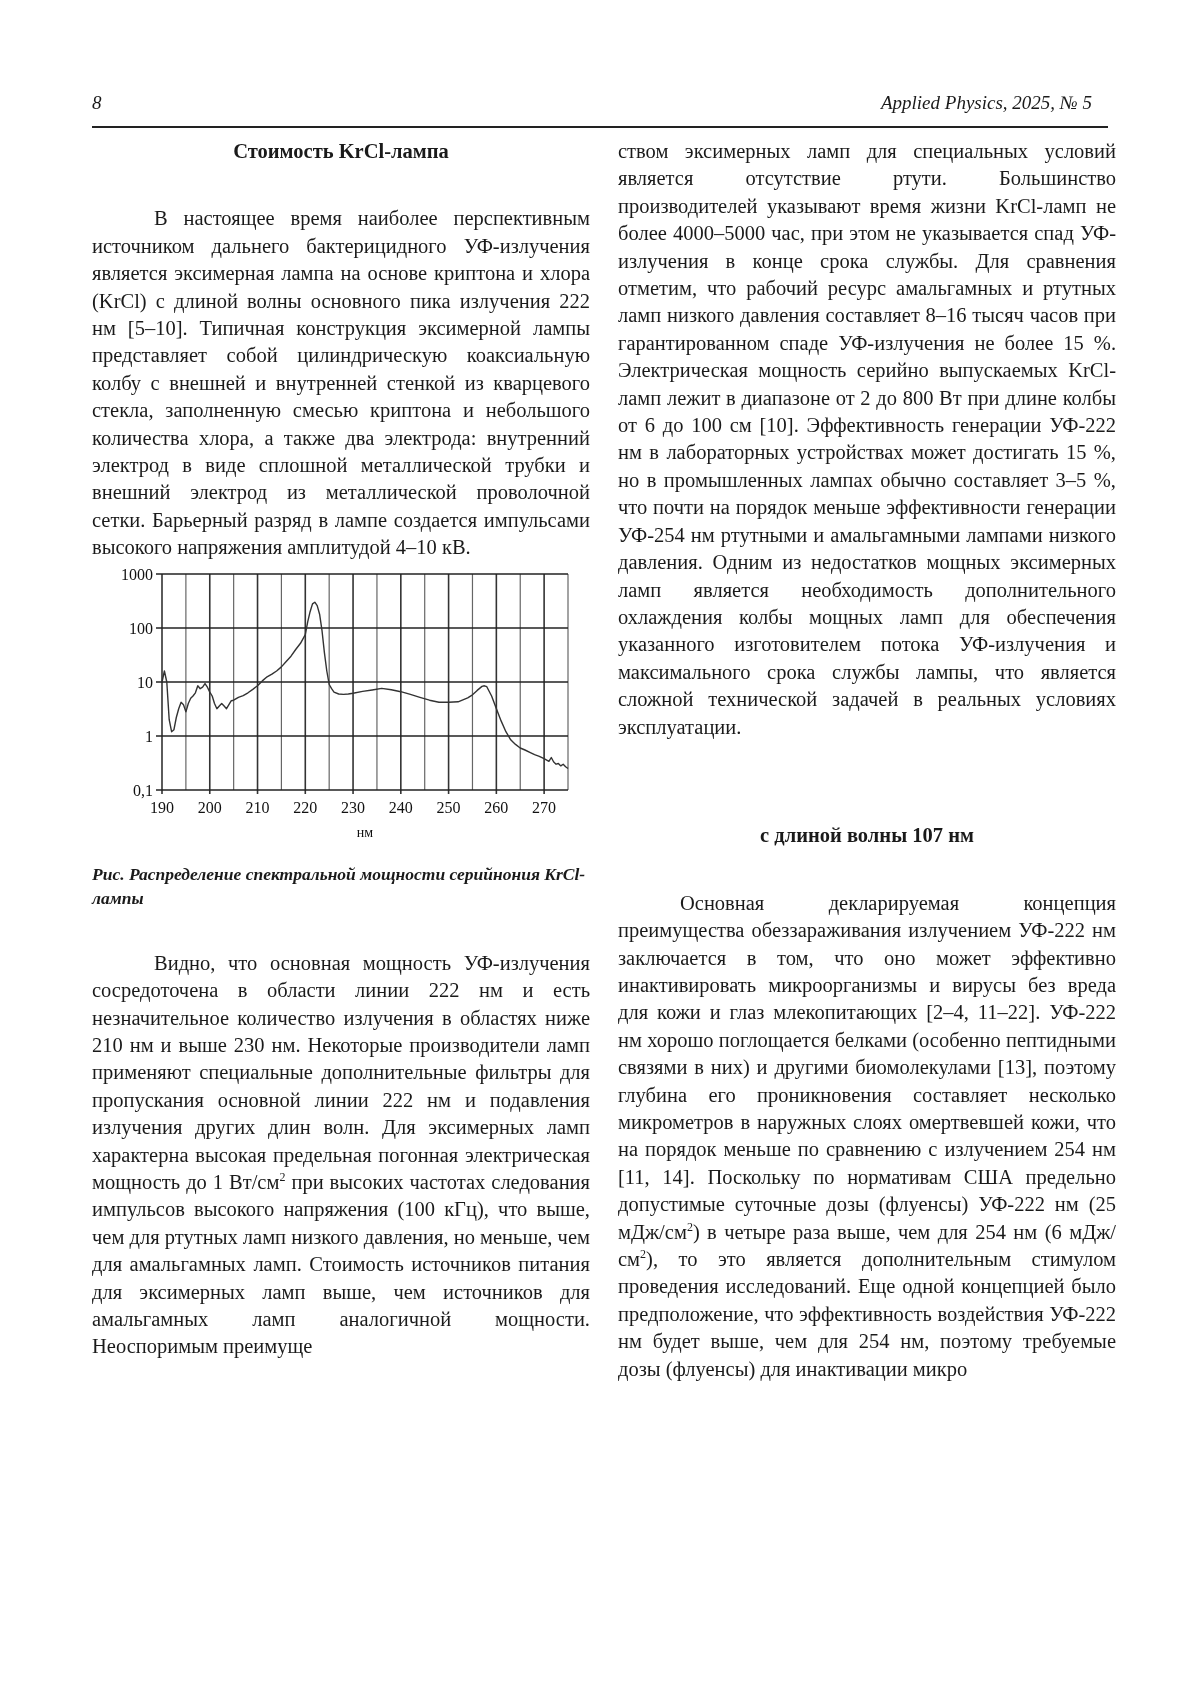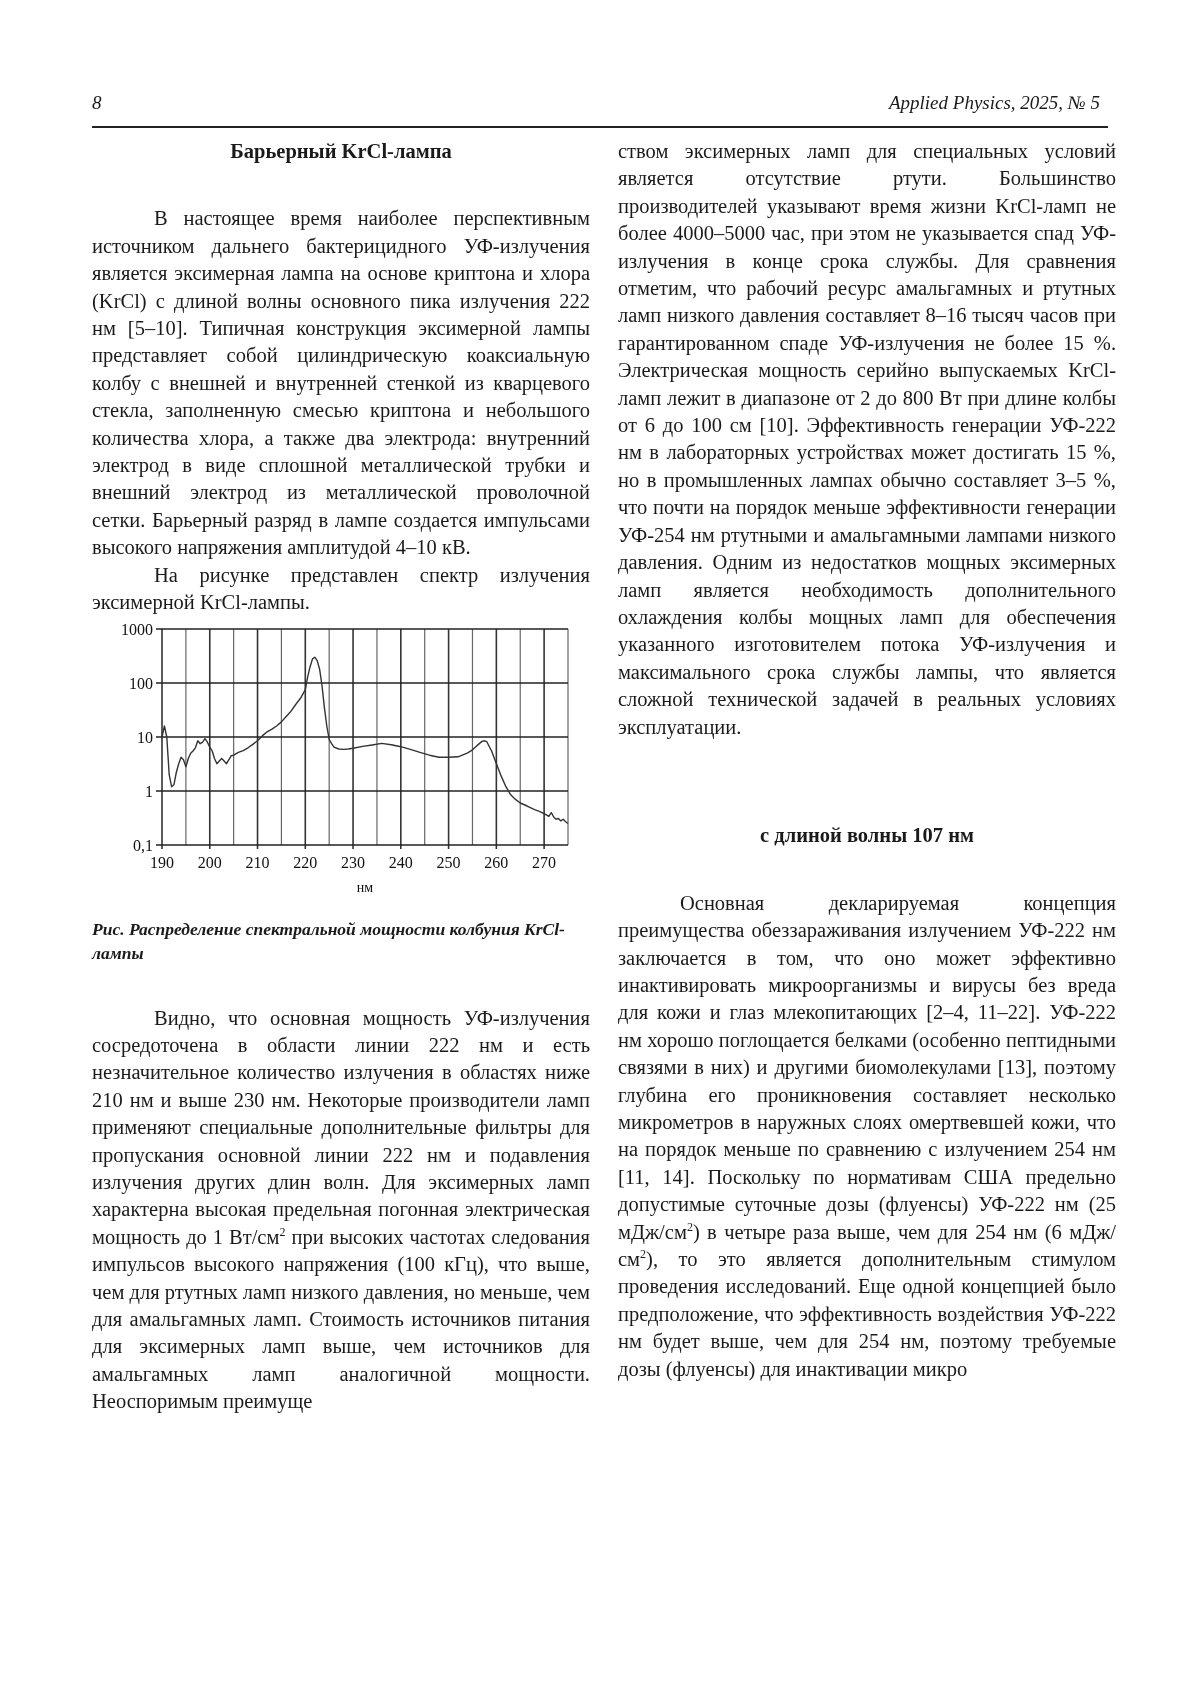--- a/index.html
+++ b/index.html
@@ -5,21 +5,21 @@
   html, body { margin: 0; padding: 0; background: #ffffff; }
   body {
     width: 1200px; height: 1698px; position: relative; overflow: hidden;
     font-family: "Liberation Serif", "DejaVu Serif", serif; color: #1a1a1a;
   }
   .running-head {
     position: absolute; top: 92px; left: 92px; width: 1016px; height: 26px;
     font-style: italic; font-size: 19px;
   }
   .running-head .pg { position: absolute; left: 0; top: 0; }
-  .running-head .journal { position: absolute; right: 8px; top: 0; }
+  .running-head .journal { position: absolute; right: 16px; top: 0; }
   .head-rule { position: absolute; top: 126px; left: 92px; width: 1016px; height: 0; border-top: 2px solid #222; }
 
   .col { position: absolute; top: 138px; width: 498px; font-size: 20.5px; line-height: 27.4px; text-align: justify; }
   .col-left { left: 92px; }
   .col-right { left: 618px; }
   .col p { margin: 0; hyphens: manual; }
   .indent { text-indent: 62px; }
   .section-title { font-weight: bold; text-align: center; font-size: 20.5px; line-height: 27.4px; margin: 0; }
   .gap-med { height: 40px; }
   .gap-large { height: 54px; }
@@ -32,24 +32,23 @@
 </head>
 <body>
 
 <div class="running-head">
   <span class="pg">8</span>
   <span class="journal">Applied Physics, 2025, № 5</span>
 </div>
 <div class="head-rule"></div>
 
 <div class="col col-left">
-  <p class="section-title">Барьерный KrCl-лампа</p>
+  <p class="section-title">Стоимость KrCl-лампа</p>
   <div class="gap-med"></div>
   <p class="indent">В настоящее время наиболее перспек­тивным источником дальнего бактерицидного УФ-излучения является эксимерная лампа на основе криптона и хлора (KrCl) с длиной вол­ны основного пика излучения 222 нм [5–10]. Типичная конструкция эксимерной лампы представляет собой цилиндрическую коак­сиальную колбу с внешней и внутренней стенкой из кварцевого стекла, заполненную смесью криптона и небольшого количества хлора, а также два электрода: внутренний электрод в виде сплошной металлической трубки и внешний электрод из металлической проволочной сетки. Барьерный разряд в лампе создается импульсами высокого напряжения амплитудой 4–10 кВ.</p>
-  <p class="indent">На рисунке представлен спектр излуче­ния эксимерной KrCl-лампы.</p>
 
   <div class="figure">
     <svg id="chart" width="498" height="300">
         <line x1="70" x2="70" y1="12" y2="232" stroke="#333" stroke-width="1.6"></line>
         <line x1="93.88235294117646" x2="93.88235294117646" y1="12" y2="228" stroke="#666" stroke-width="1.2"></line>
         <line x1="117.76470588235294" x2="117.76470588235294" y1="12" y2="232" stroke="#333" stroke-width="1.6"></line>
         <line x1="141.64705882352942" x2="141.64705882352942" y1="12" y2="228" stroke="#666" stroke-width="1.2"></line>
         <line x1="165.52941176470588" x2="165.52941176470588" y1="12" y2="232" stroke="#333" stroke-width="1.6"></line>
         <line x1="189.41176470588238" x2="189.41176470588238" y1="12" y2="228" stroke="#666" stroke-width="1.2"></line>
         <line x1="213.29411764705884" x2="213.29411764705884" y1="12" y2="232" stroke="#333" stroke-width="1.6"></line>
@@ -80,21 +79,21 @@
         <text x="213.29411764705884" y="251" text-anchor="middle" font-family="Liberation Serif, serif" font-size="16" fill="#111">220</text>
         <text x="261.05882352941177" y="251" text-anchor="middle" font-family="Liberation Serif, serif" font-size="16" fill="#111">230</text>
         <text x="308.82352941176475" y="251" text-anchor="middle" font-family="Liberation Serif, serif" font-size="16" fill="#111">240</text>
         <text x="356.5882352941177" y="251" text-anchor="middle" font-family="Liberation Serif, serif" font-size="16" fill="#111">250</text>
         <text x="404.35294117647055" y="251" text-anchor="middle" font-family="Liberation Serif, serif" font-size="16" fill="#111">260</text>
         <text x="452.11764705882354" y="251" text-anchor="middle" font-family="Liberation Serif, serif" font-size="16" fill="#111">270</text>
         <text x="273" y="275" text-anchor="middle" font-family="Liberation Serif, serif" font-size="14" fill="#111">нм</text>
         <polyline points="70.0,120.0 72.4,109.0 74.8,120.0 77.2,157.7 79.6,169.7 81.9,167.8 84.3,155.5 86.7,146.7 89.1,140.3 91.5,142.7 93.9,149.9 96.3,141.5 98.7,136.3 101.0,134.0 103.4,130.8 105.8,123.8 108.2,126.7 110.6,125.2 113.0,121.7 115.4,125.2 117.8,130.1 120.2,134.0 122.5,141.5 124.9,146.7 127.3,144.0 129.7,141.5 132.1,144.0 134.5,146.7 136.9,142.7 139.3,138.7 141.6,138.2 146.4,135.3 151.2,133.6 156.0,130.8 160.8,127.4 165.5,123.8 170.3,118.9 175.1,114.8 179.9,112.1 184.6,109.0 189.4,104.9 194.2,99.5 199.0,94.2 203.7,87.5 208.5,81.3 213.3,72.7 215.7,59.8 218.1,49.7 220.5,41.9 222.8,40.2 225.2,43.6 227.6,52.2 230.0,68.5 232.4,90.6 234.8,109.0 237.2,122.5 239.6,126.7 242.0,130.1 246.7,132.0 251.5,132.4 256.3,132.0 261.1,131.2 270.6,129.4 280.2,128.0 289.7,126.4 299.3,127.7 308.8,129.7 318.4,132.4 327.9,135.3 337.5,138.2 347.0,140.3 356.6,140.3 366.1,139.8 375.7,135.8 380.5,132.8 385.2,128.4 390.0,124.4 392.4,123.8 394.8,124.7 399.6,134.0 404.4,146.7 409.1,158.9 413.9,169.7 418.7,177.8 423.5,182.4 428.2,186.0 433.0,188.0 437.8,190.3 442.6,192.7 447.3,194.3 452.1,196.7 456.9,199.3 459.3,195.5 461.7,200.0 464.1,202.2 466.4,201.5 468.8,203.9 471.2,202.2 473.6,204.7 476.0,206.5" fill="none" stroke="#333" stroke-width="1.4" stroke-linejoin="round"></polyline>
       </svg>
   </div>
-  <p class="caption">Рис. Распределение спектральной мощности колбу­ния KrCl-лампы</p>
+  <p class="caption">Рис. Распределение спектральной мощности серийно­ния KrCl-лампы</p>
   <div class="gap-med"></div>
   <p class="indent"><span>Видно, что основная мощность УФ-излу­чения сосредоточена в области линии 222 нм и есть незначительное количество излучения в областях ниже 210 нм и выше 230 нм. Некото­рые производители ламп применяют специ­альные дополнительные фильтры для пропус­кания основной линии 222 нм и подавления излучения других длин волн. Для эксимерных ламп характерна высокая предельная погонная электрическая мощность до 1 Вт/см</span><sup>2</sup><span> при вы­соких частотах следования импульсов высоко­го напряжения (100 кГц), что выше, чем для ртутных ламп низкого давления, но меньше, чем для амальгамных ламп. Стоимость источ­ников питания для эксимерных ламп выше, чем источников для амальгамных ламп анало­гичной мощности. Неоспоримым преимуще­</span></p>
 </div>
 
 <div class="col col-right">
   <p>ством эксимерных ламп для специальных условий является отсутствие ртути. Большин­ство производителей указывают время жизни KrCl-ламп не более 4000–5000 час, при этом не указывается спад УФ-излучения в конце срока службы. Для сравнения отметим, что рабочий ресурс амальгамных и ртутных ламп низкого давления составляет 8–16 тысяч часов при гарантированном спаде УФ-излучения не более 15 %. Электрическая мощность серийно выпускаемых KrCl-ламп лежит в диапазоне от 2 до 800 Вт при длине колбы от 6 до 100 см [10]. Эффективность генерации УФ-222 нм в лабораторных устройствах может достигать 15 %, но в промышленных лампах обычно со­ставляет 3–5 %, что почти на порядок меньше эффективности генерации УФ-254 нм ртут­ными и амальгамными лампами низкого дав­ления. Одним из недостатков мощных экси­мерных ламп является необходимость дополнительного охлаждения колбы мощных ламп для обеспечения указанного изготовите­лем потока УФ-излучения и максимального срока службы лампы, что является сложной технической задачей в реальных условиях эксплуатации.</p>
   <div class="gap-large"></div>
   <p class="section-title"><br><span>с длиной волны 107 нм</span></p>
   <div class="gap-med"></div>
   <p class="indent"><span>Основная декларируемая концепция преимущества обеззараживания излучением УФ-222 нм заключается в том, что оно может эффективно инактивировать микроорганизмы и вирусы без вреда для кожи и глаз млекопи­тающих [2–4, 11–22]. УФ-222 нм хорошо по­глощается белками (особенно пептидными связями в них) и другими биомолекулами [13], поэтому глубина его проникновения составля­ет несколько микрометров в наружных слоях омертвевшей кожи, что на порядок меньше по сравнению с излучением 254 нм [11, 14]. Поскольку по нормативам США предельно допустимые суточные дозы (флуенсы) УФ-222 нм (25 мДж/см</span><sup>2</sup><span>) в четыре раза выше, чем для 254 нм (6 мДж/см</span><sup>2</sup><span>), то это является дополни­тельным стимулом проведения исследований. Еще одной концепцией было предположение, что эффективность воздействия УФ-222 нм будет выше, чем для 254 нм, поэтому требуе­мые дозы (флуенсы) для инактивации микро­</span></p>

